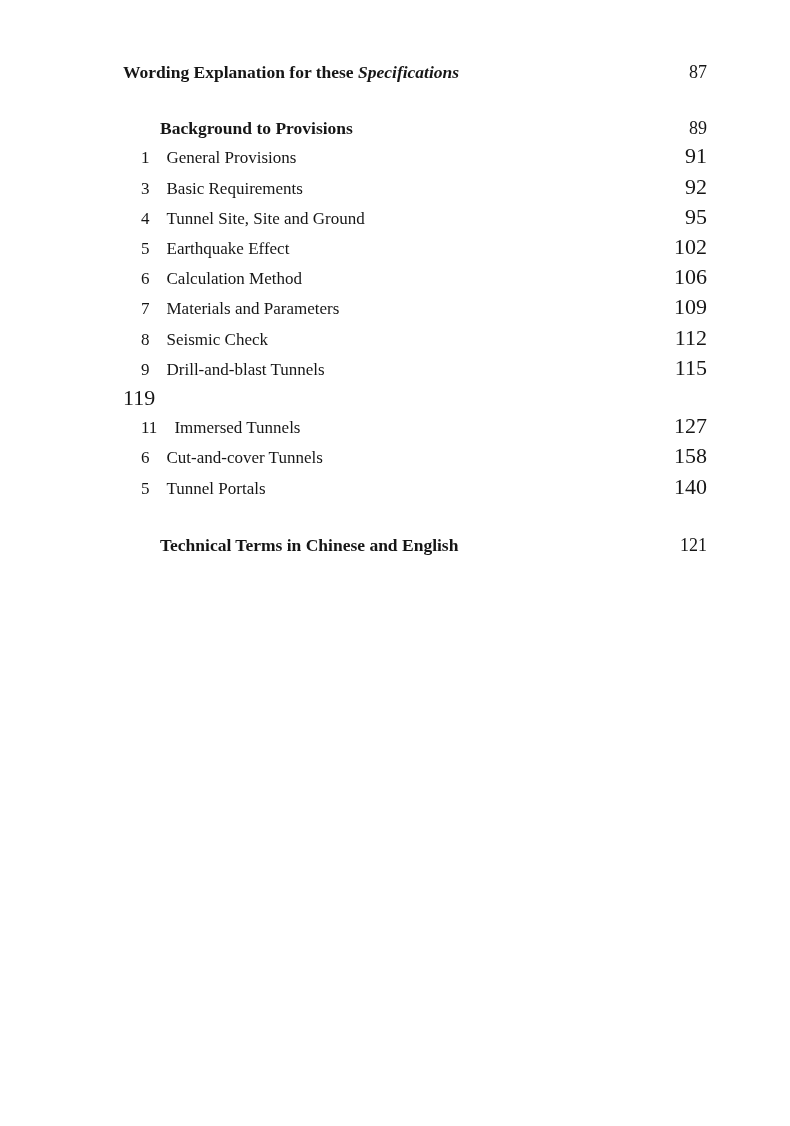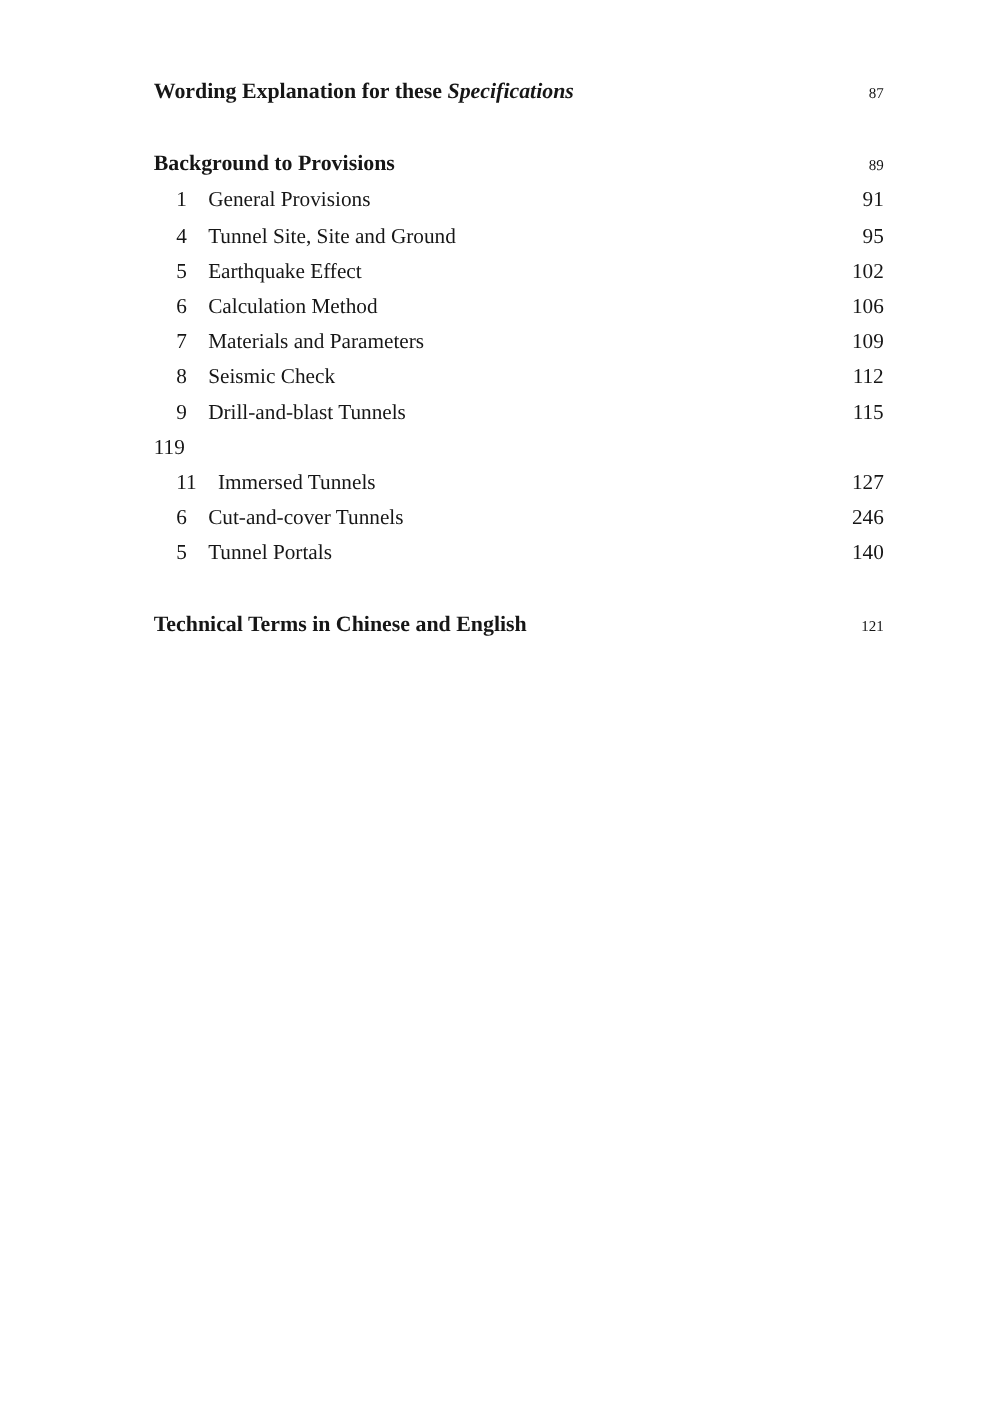--- a/index.html
+++ b/index.html
@@ -20,33 +20,34 @@
     padding: 58px 83px 0 123px;
   }
   .row {
     display: flex;
     justify-content: space-between;
     align-items: baseline;
     line-height: 28.2px;
     font-size: 17px;
   }
   .row .pagenum {
-    font-size: 17px;
+    font-size: 22px;
     white-space: nowrap;
   }
   .heading {
     font-weight: bold;
     font-size: 17.5px;
   }
   .heading .pagenum {
     font-weight: normal;
-    font-size: 12px;
+    font-size: 18px;
   }
   .gap-above {
     margin-top: 28px;
+    margin-left: 37px;
   }
   .item .num {
     display: inline-block;
     margin-left: 18px;
     margin-right: 17px;
   }
   .italic {
     font-style: italic;
   }
   .footer-folio {
@@ -74,20 +75,24 @@
       <span class="title">Background to Provisions</span>
       <span class="pagenum">89</span>
     </div>
 
     <div>
         <div class="row item">
     <span><span class="num">1</span><span>General Provisions</span></span>
     <span class="pagenum">91</span>
   </div>
         <div class="row item">
+    <span><span class="num">3</span><span>Basic Requirements</span></span>
+    <span class="pagenum">92</span>
+  </div>
+        <div class="row item">
     <span><span class="num">4</span><span>Tunnel Site, Site and Ground</span></span>
     <span class="pagenum">95</span>
   </div>
         <div class="row item">
     <span><span class="num">5</span><span>Earthquake Effect</span></span>
     <span class="pagenum">102</span>
   </div>
         <div class="row item">
     <span><span class="num">6</span><span>Calculation Method</span></span>
     <span class="pagenum">106</span>
@@ -106,21 +111,21 @@
   </div>
         <div class="row item">
     <span class="pagenum">119</span>
   </div>
         <div class="row item">
     <span><span class="num">11</span><span>Immersed Tunnels</span></span>
     <span class="pagenum">127</span>
   </div>
         <div class="row item">
     <span><span class="num">6</span><span>Cut-and-cover Tunnels</span></span>
-    <span class="pagenum">246</span>
+    <span class="pagenum">158</span>
   </div>
         <div class="row item">
     <span><span class="num">5</span><span>Tunnel Portals</span></span>
     <span class="pagenum">140</span>
   </div>
       </div>
 
     <div class="row heading gap-above">
       <span class="title">Technical Terms in Chinese and English</span>
       <span class="pagenum">121</span>

